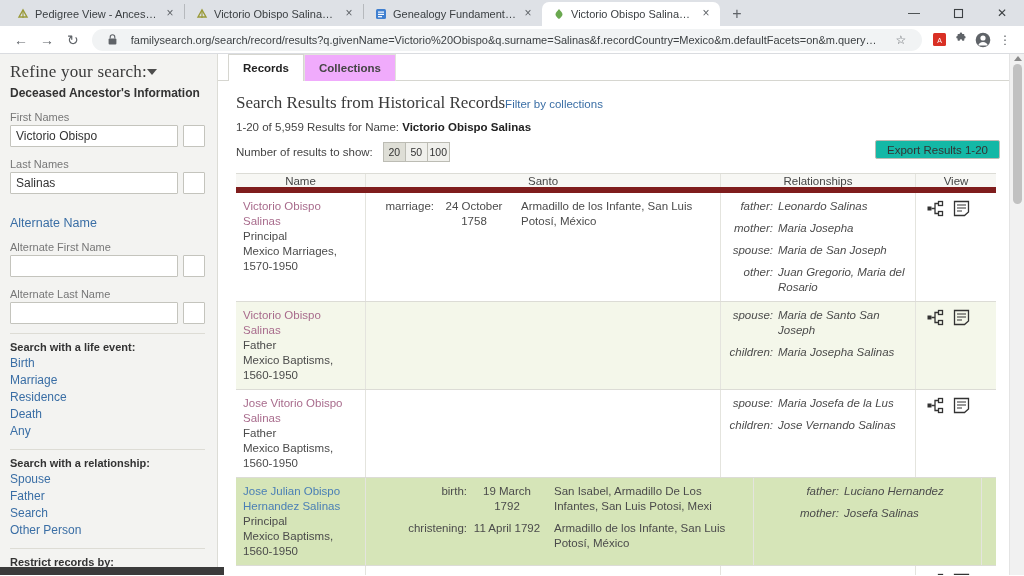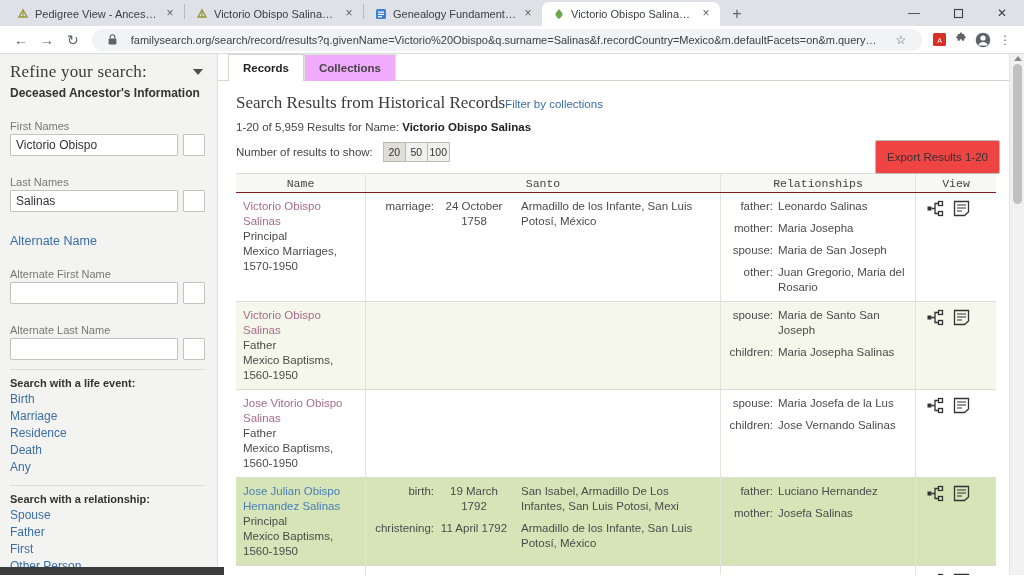--- a/index.html
+++ b/index.html
@@ -131,21 +131,21 @@
     width: 218px;
     flex: 0 0 218px;
     background: #f3f3f1;
     border-right: 1px solid #dcdcd6;
     padding: 8px 12px 0 10px;
     overflow: hidden;
     font-size: 11.5px;
     color: #444;
   }
   .refine-head {
-    display: flex; align-items: center; justify-content: space-between;
+    display: flex; align-items: center; 
     margin-bottom: 4px;
   }
   .refine-title {
     font-family: "Liberation Serif", serif;
     font-size: 17px;
     color: #3b3b3b;
     letter-spacing: .2px;
   }
   .caret-down {
     width: 0; height: 0;
@@ -157,21 +157,21 @@
   .sec-title {
     font-weight: bold;
     font-size: 12px;
     color: #333;
     line-height: 14px;
     margin: 3px 0 3px 0;
   }
   .fld-label {
     font-size: 11px;
     color: #777;
-    margin: 20px 0 2px 0;
+    margin: 11px 0 2px 0;
   }
   .fld-row { display: flex; gap: 5px; align-items: center; }
   .txtinput {
     flex: 1 1 auto;
     height: 22px;
     border: 1px solid #c4c4bd;
     background: #ffffff;
     font-size: 12px;
     color: #333;
     padding: 0 5px;
@@ -259,43 +259,42 @@
     font-size: 10.5px;
     color: #333;
     display: flex; align-items: center; justify-content: center;
     margin-left: -1px;
   }
   .numbtn.first { margin-left: 0; }
   .numbtn.active { background: #dedeD6; }
   .export-btn {
     position: absolute;
     right: 24px; top: 86px;
-    height: 34px;
+    height: 19px;
     border: 1px solid #bcbcb4;
-    background: #ef4444;
+    background: #14b8a6;
     font-size: 11.5px;
     color: #333;
     padding: 0 11px;
     display: flex; align-items: center;
     border-radius: 2px;
   }
 
   
   .tbl {
     margin: 11px 24px 0 18px;
     border-top: 1px solid #dcdcd6;
     border-bottom: none;
     width: 760px;
   }
   .thead {
     display: flex;
     background: #f7f7f4;
-    border-bottom: 1px solid #7f1d1d;
+    border-bottom: 6px solid #7f1d1d;
     height: 19px;
-    font-family: Liberation Mono, monospace;
   }
   .thead > div {
     font-size: 11.5px;
     color: #444;
     display: flex; align-items: center; justify-content: center;
     border-right: 1px solid #e4e4de;
   }
   .thead > div:last-child { border-right: none; }
   .col-name { width: 130px; flex: 0 0 130px; }
   .col-events { width: 355px; flex: 0 0 355px; }
@@ -334,34 +333,34 @@
   }
   .ev-date {
     width: 76px; flex: 0 0 76px;
     text-align: center; padding-right: 6px;
     color: #4b4b4b;
     line-height: 15px;
   }
   .ev-place { flex: 1 1 auto; color: #4b4b4b; line-height: 15px; padding-left: 6px; }
 
   .rel-list { display: flex; flex-direction: column; gap: 7px; }
-  .rel-row { display: flex; }
+  .rel-row { display: flex; font-style: italic; }
   .rel-label {
     width: 50px; flex: 0 0 50px;
     text-align: right; padding-right: 5px;
     color: #4b4b4b; line-height: 15px;
   }
   .rel-val { flex: 1 1 auto; color: #4b4b4b; line-height: 15px; }
 
   .cell-view { display: flex; align-items: flex-start; gap: 9px; padding-top: 7px !important; padding-left: 11px !important; }
   .vicon { width: 17px; height: 17px; display: inline-block; }
 
   .row-white { background: #ffffff; }
   .row-pale  { background: #f4f7ea; }
-  .row-green { background: #d6e5b8; }
+  .row-green { background: #d6e5b8; gap: 33px; }
 
   
   .vscroll {
     position: absolute; top: 0; right: 0; width: 15px; height: 521px;
     background: #f1f1f1; border-left: 1px solid #e4e4e4;
   }
   .vscroll .thumb {
     position: absolute; top: 10px; left: 3px; width: 9px; height: 140px;
     background: #c1c1c1; border-radius: 5px;
   }
@@ -516,21 +515,21 @@
       <a class="lnk">Marriage</a>
       <a class="lnk">Residence</a>
       <a class="lnk">Death</a>
       <a class="lnk">Any</a>
 
       <hr class="hr">
 
       <div class="grp-title">Search with a relationship:</div>
       <a class="lnk">Spouse</a>
       <a class="lnk">Father</a>
-      <a class="lnk">First</a>
+      <a class="lnk">Search</a>
       <a class="lnk">Other Person</a>
 
       <hr class="hr">
 
       <div class="grp-title">Restrict records by:</div>
       <div class="fld-label">Country</div>
       <div class="fld-row">
         <input class="txtinput" value="Mexico" style="">
       </div>
     </div>

